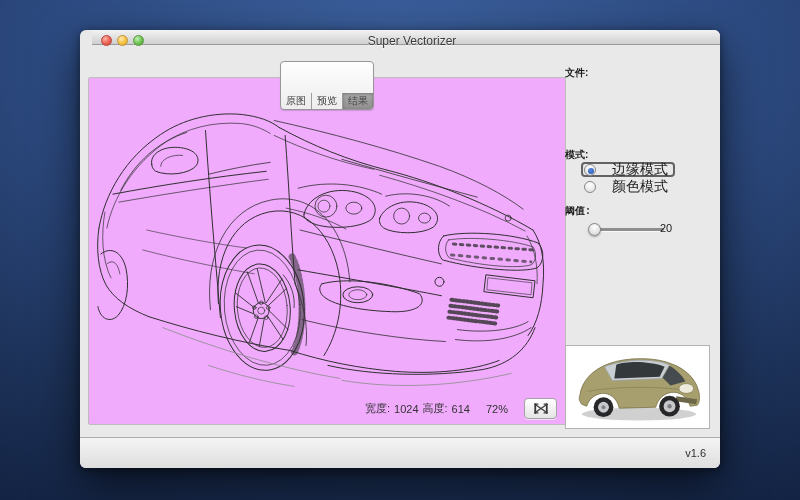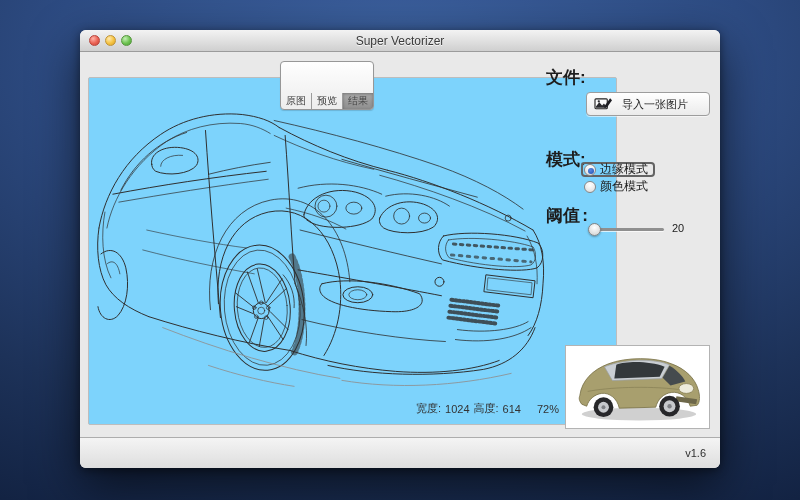--- a/index.html
+++ b/index.html
@@ -6,21 +6,21 @@
   html,body { width:800px; height:500px; overflow:hidden;
     font-family:"Liberation Sans","DejaVu Sans",sans-serif; }
 
   .desktop { position:relative; width:800px; height:500px;
     background:radial-gradient(900px 560px at 50% 10%, #3c619f 0%, #2d4b82 38%, #1d3259 70%, #0f1d3a 100%); }
 
   .window { position:absolute; left:80px; top:30px; width:640px; height:438px;
     border-radius:6px; background:#e9e9e9; overflow:hidden;
     box-shadow:0 18px 48px rgba(0,0,0,.62), 0 2px 10px rgba(0,0,0,.45); }
 
-  .titlebar { position:absolute; left:0; top:0; width:100%; height:22px;
+  .titlebar { position:absolute; left:12px; top:0; width:100%; height:15px;
     background:linear-gradient(#f3f3f3,#cfcfcf); border-bottom:1px solid #9b9b9b; }
   .title { text-align:center; line-height:22px; font-size:12px; color:#3b3b3b;
     text-shadow:0 1px 0 rgba(255,255,255,.75); }
   .traffic { position:absolute; left:9px; top:5px; display:flex; gap:5px; }
   .tl { width:11px; height:11px; border-radius:50%; }
   .tl.red   { background:radial-gradient(circle at 35% 30%, #ffb2a8, #ea6253 55%, #c9443a); border:1px solid #b8453c; }
   .tl.yellow{ background:radial-gradient(circle at 35% 30%, #ffe9b0, #f5c23f 55%, #d49f2f); border:1px solid #bf9336; }
   .tl.green { background:radial-gradient(circle at 35% 30%, #c4f0b4, #6cc24f 55%, #4f9e3a); border:1px solid #57963f; }
 
   .content { position:absolute; left:0; top:22px; width:100%; height:385px; background:#e9e9e9; }
@@ -29,55 +29,55 @@
   .segmented { position:absolute; left:200px; top:9px; display:flex; z-index:5;
     border:1px solid #979797; border-radius:4px; overflow:hidden;
     background:linear-gradient(#fefefe,#ededed); box-shadow:0 1px 1px rgba(0,0,0,.15); }
   .segment { min-width:28px; padding:0 5px; font-size:10px; line-height:16px; text-align:center;
     color:#3c3c3c; border-right:1px solid #9c9c9c; cursor:default;margin-top:31px; }
   .segment:last-child { border-right:none; }
   .segment.selected { background:linear-gradient(#aaaaaa,#8f8f8f);
     box-shadow:inset 0 1px 3px rgba(0,0,0,.3); color:#474747; }
 
   
-  .canvas-box { position:absolute; left:8px; top:25px; width:529px; height:348px;
-    background:#7dd3fc; border:1px solid #bdbdbd; border-radius:2px; }
+  .canvas-box { position:absolute; left:8px; top:25px; width:478px; height:348px;
+    background:#f0abfc; border:1px solid #bdbdbd; border-radius:2px; }
   .drawing { position:absolute; left:0; top:0; width:456px; height:316px; }
   .canvas-info { position:absolute; right:8px; bottom:5px; display:flex; align-items:center;
     font-size:11px; color:#333; }
   .canvas-info span { margin-right:4px; }
   .canvas-info .zoomval { margin-left:12px; }
   .fit-btn { margin-left:12px; width:33px; height:21px; border:1px solid #a3a3a3; border-radius:4px;
     background:linear-gradient(#ffffff,#e4e4e4); display:flex; align-items:center; justify-content:center;
     box-shadow:0 1px 0 rgba(255,255,255,.6); }
 
   
-  .side-label { position:absolute; left:466px; font-size:17px; font-weight:bold; color:#1d1d1d; }
+  .side-label { position:absolute; left:485px; font-size:10px; font-weight:bold; color:#1d1d1d; }
   .side-btn { position:absolute; left:506px; width:124px; height:24px;
     border:1px solid #9d9d9d; border-radius:4px;
     background:linear-gradient(#ffffff,#ebebeb); box-shadow:0 1px 0 rgba(255,255,255,.55);
     font-size:11px; color:#1c1c1c; }
   .side-btn .b-icon { position:absolute; left:7px; top:3px; }
   .side-btn .b-label { display:block; width:100%; text-align:center; line-height:22px; padding-left:14px; }
 
   .radio-row { position:absolute; left:504px; display:flex; align-items:center; height:15px; }
   .radio-row.focused { border:2px solid #636363; border-radius:4px; padding:0 5px 0 1px; margin-left:-3px; }
   .radio { width:12px; height:12px; border-radius:50%; border:1px solid #878787;
     background:radial-gradient(circle at 50% 32%, #ffffff, #d9d9d9); position:relative; margin-right:4px;
     box-shadow:inset 0 1px 1px rgba(255,255,255,.9); }
   .radio.checked::after { content:""; position:absolute; left:3px; top:3px; width:6px; height:6px;
     border-radius:50%; background:radial-gradient(circle at 40% 35%, #5d8ae0, #1c4fae); }
-  .radio-label { font-size:12px; color:#1c1c1c; }
+  .radio-label { font-size:14px; color:#1c1c1c;margin-left:12px; }
 
   .slider-track { position:absolute; left:513px; top:176px; width:71px; height:3px;
     background:#8f8f8f; border-radius:2px; box-shadow:0 1px 0 rgba(255,255,255,.7); }
   .slider-knob { position:absolute; left:508px; top:171px; width:13px; height:13px; border-radius:50%;
     border:1px solid #848484; background:radial-gradient(circle at 50% 32%, #ffffff, #cfcfcf);
     box-shadow:0 1px 2px rgba(0,0,0,.3); }
-  .slider-value { position:absolute; left:592px; top:170px; font-size:11px; color:#1c1c1c; }
+  .slider-value { position:absolute; left:580px; top:170px; font-size:11px; color:#1c1c1c; }
 
   .thumb { position:absolute; left:485px; top:293px; width:145px; height:84px;
     background:#fff; border:1px solid #b3b3b3; padding:2px; }
   .thumb svg { width:100%; height:100%; display:block; }
 
   .statusbar { position:absolute; left:0; top:407px; width:100%; height:31px;
     background:linear-gradient(#f4f4f4,#dedede); border-top:1px solid #adadad;
     font-size:11px; color:#2e2e2e; }
   .status-msg { position:absolute; left:15px; line-height:30px; }
   .status-ver { position:absolute; right:14px; line-height:30px; }
@@ -219,29 +219,20 @@
                 <path d="M2.5,2.5 L15.5,11.5 M15.5,2.5 L2.5,11.5" stroke-width="1.4"></path>
                 <path d="M2,2 L5.5,2 M12.5,2 L16,2 M2,12 L5.5,12 M12.5,12 L16,12" stroke-width="1.5"></path>
               </g>
             </svg>
           </div>
         </div>
       </div>
 
       <div class="side-label" style="top:14px;">文件:</div>
 
-      <button class="side-btn" style="top:40px;">
-        <svg class="b-icon" width="19" height="17" viewBox="0 0 20 18">
-          <rect x="1" y="3" width="13" height="10.5" rx="1" fill="#fafafa" stroke="#222" stroke-width="1.2"></rect>
-          <path d="M2,11 L5.5,6.5 L8.5,10 L10.5,8 L12.8,11 L12.8,12.4 L2,12.4 Z" fill="#2a2a2e"></path>
-          <circle cx="5" cy="5.6" r="1.2" fill="#2a2a2e"></circle>
-          <path d="M11.5,10 L17,2.5 L19,4.5 L13.8,11.8 L10.8,12.6 Z" fill="#1d1d22"></path>
-        </svg>
-        <span class="b-label">导入一张图片</span>
-      </button>
 
 
       <div class="side-label" style="top:96px;">模式:</div>
 
       <div class="radio-row focused" style="top:110px;">
         <span class="radio checked"></span>
         <span class="radio-label">边缘模式</span>
       </div>
       <div class="radio-row" style="top:127px;align-items:center;">
         <span class="radio"></span>

